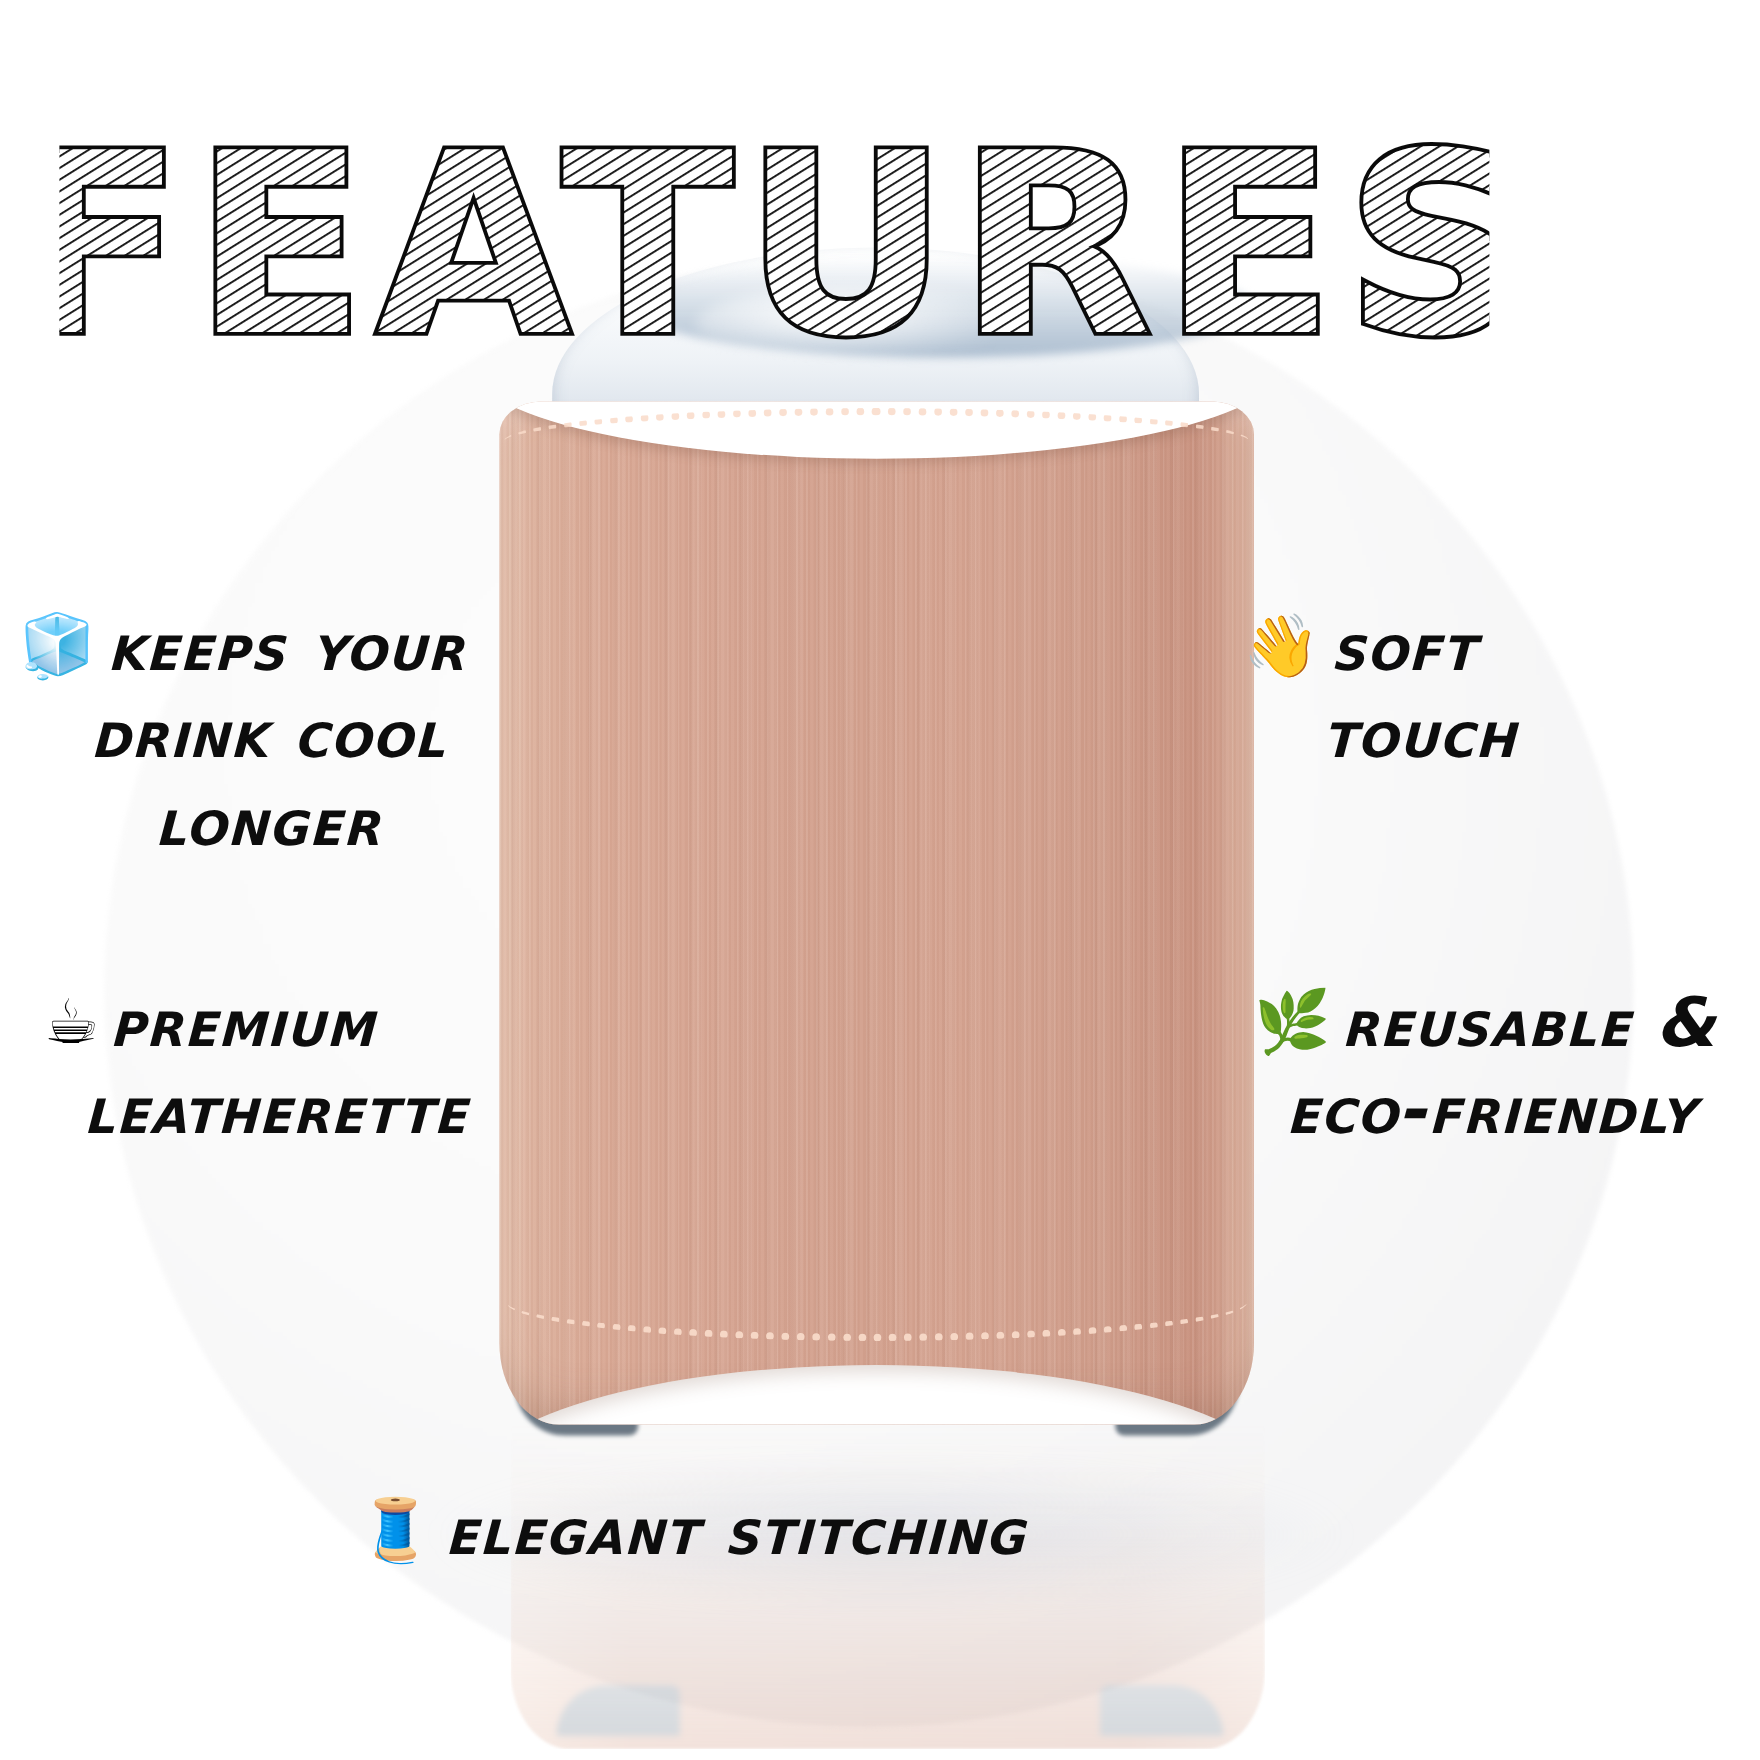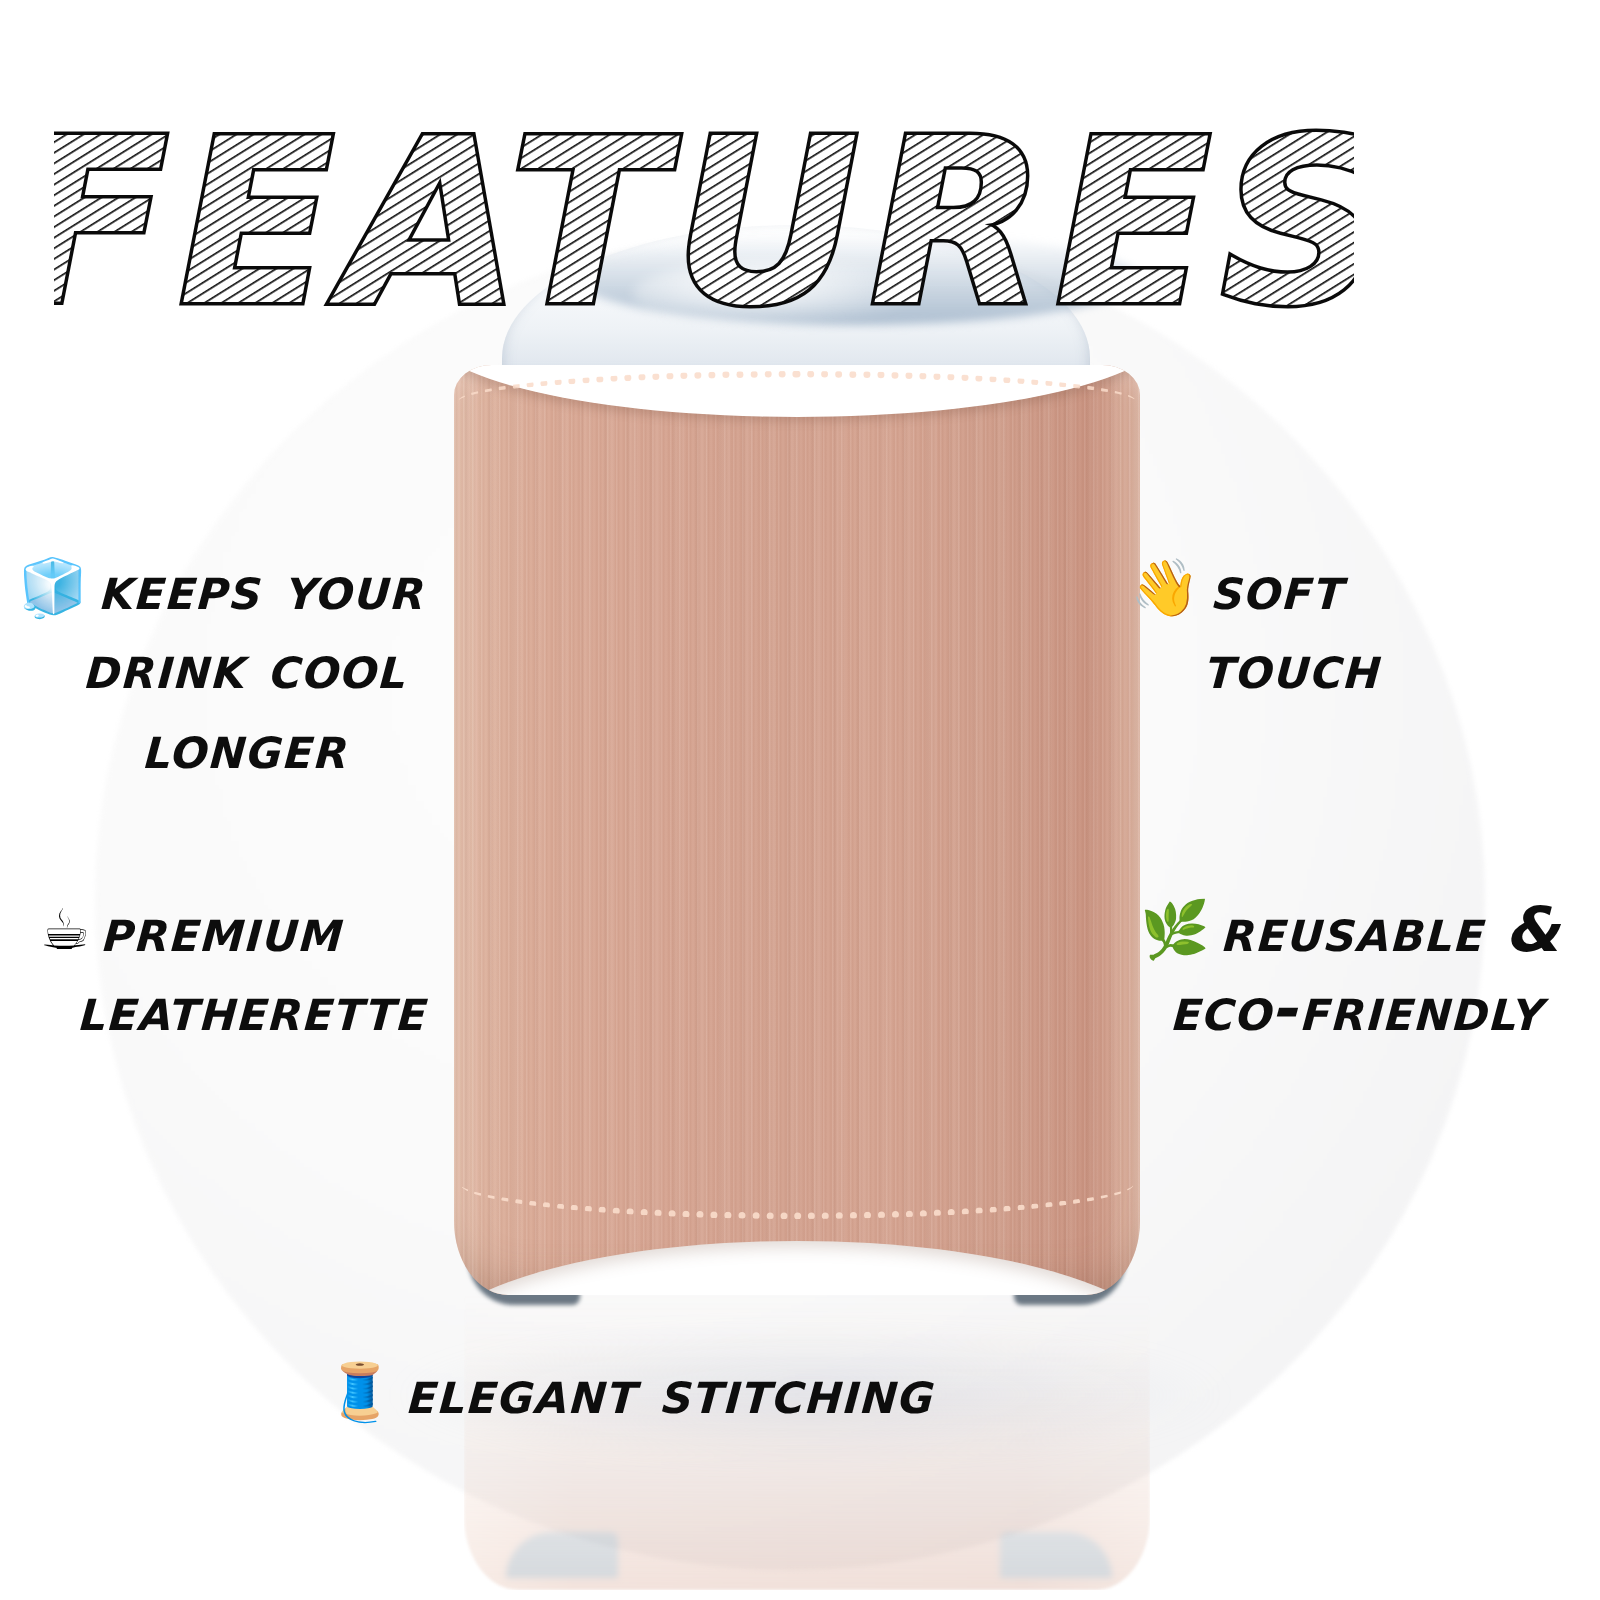--- a/index.html
+++ b/index.html
@@ -222,21 +222,20 @@
   }
 
   
   .title {
     position: absolute;
     left: 0;
     top: 120px;
     width: 1408px;
     text-align: right;
     z-index: 5;
-    font-style: italic;
   }
   .title svg { display: block; margin: 0 auto; }
 
   
   .feature {
     position: absolute;
     z-index: 6;
   }
   .feature-line {
     display: block;

